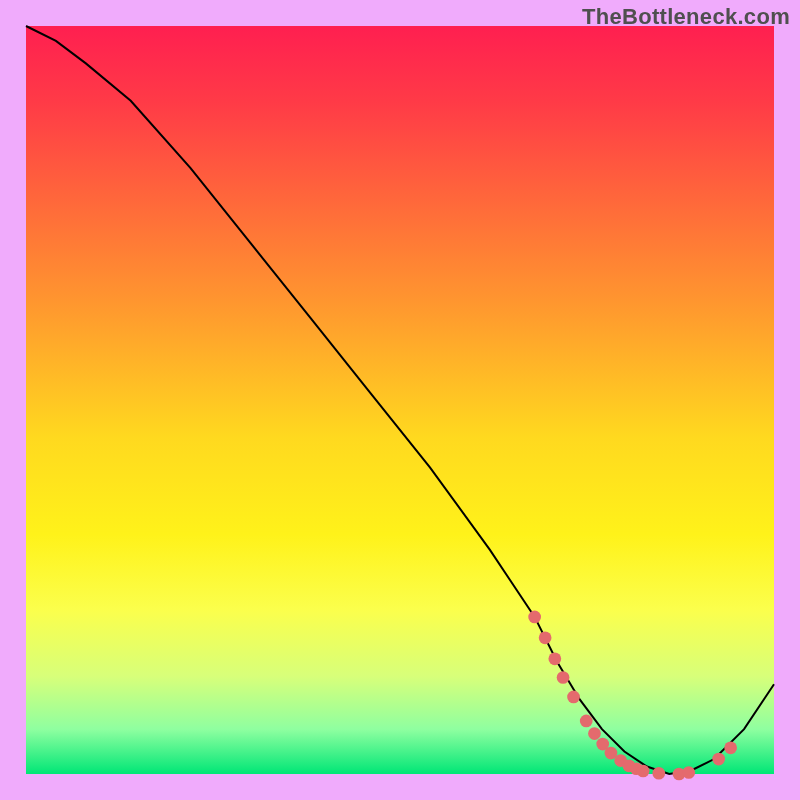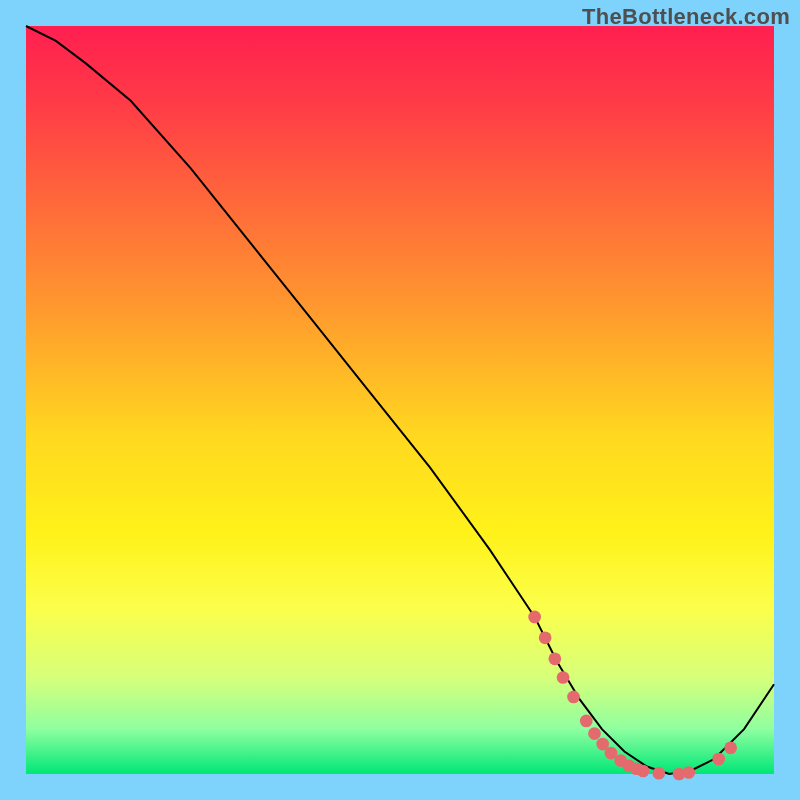--- a/index.html
+++ b/index.html
@@ -8,21 +8,21 @@
     width: 800px;
     height: 800px;
     background: #000;
     overflow: hidden;
     font-family: Arial, Helvetica, sans-serif;
   }
   .frame {
     position: relative;
     width: 800px;
     height: 800px;
-    background: #7dd3fc;
+    background: #f0abfc;
   }
   .watermark {
     position: absolute;
     top: 4px;
     right: 10px;
     color: #4f4f4f;
     font-size: 22px;
     font-weight: 600;
     letter-spacing: 0.3px;
     z-index: 10;

